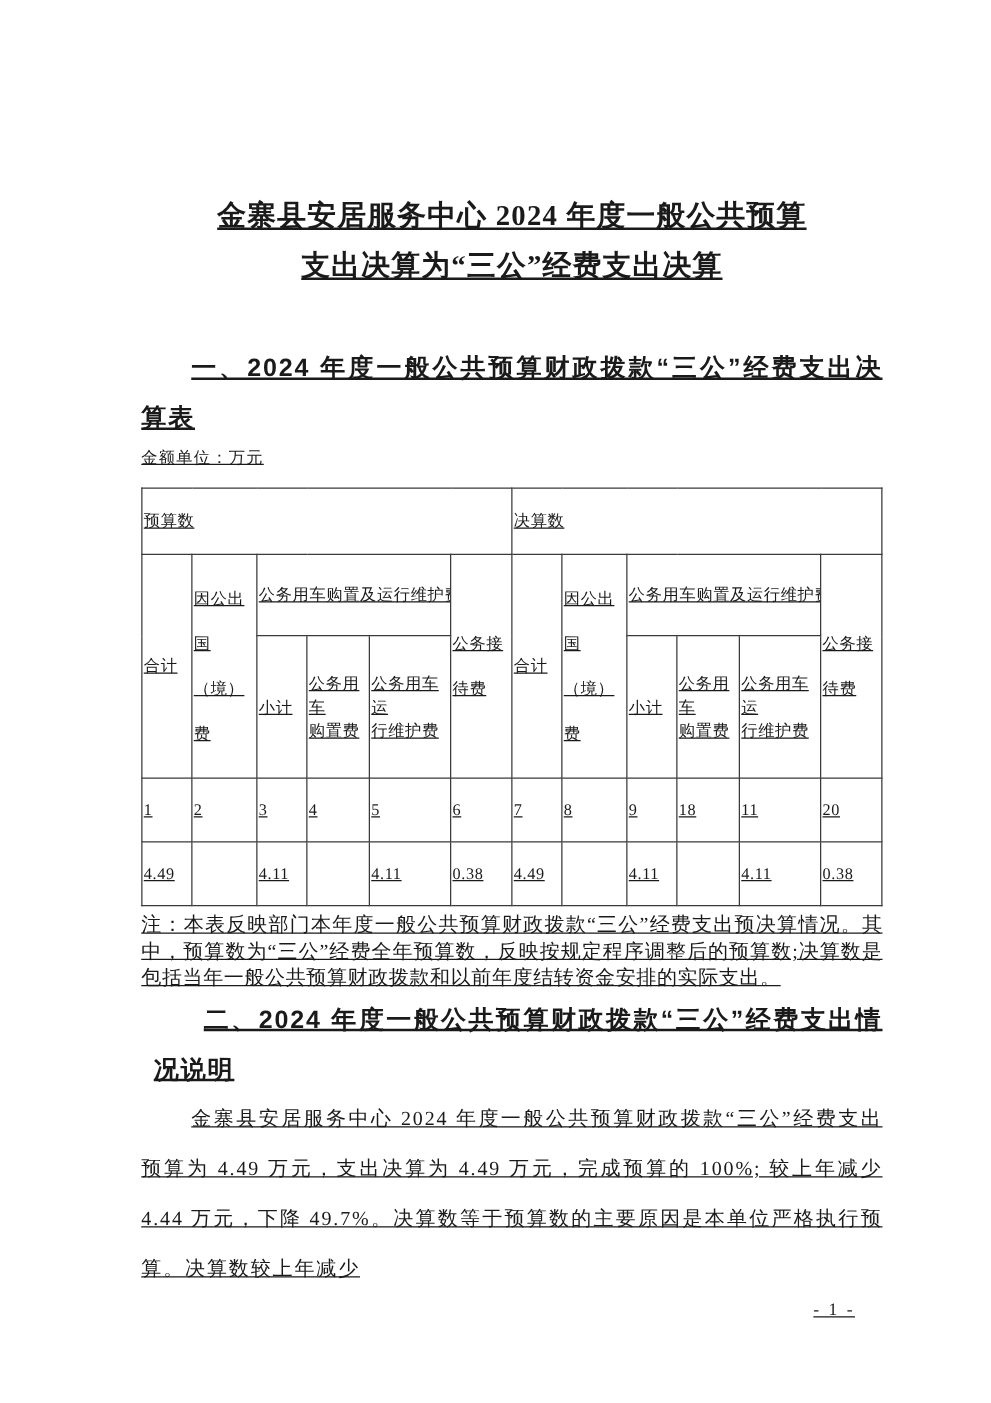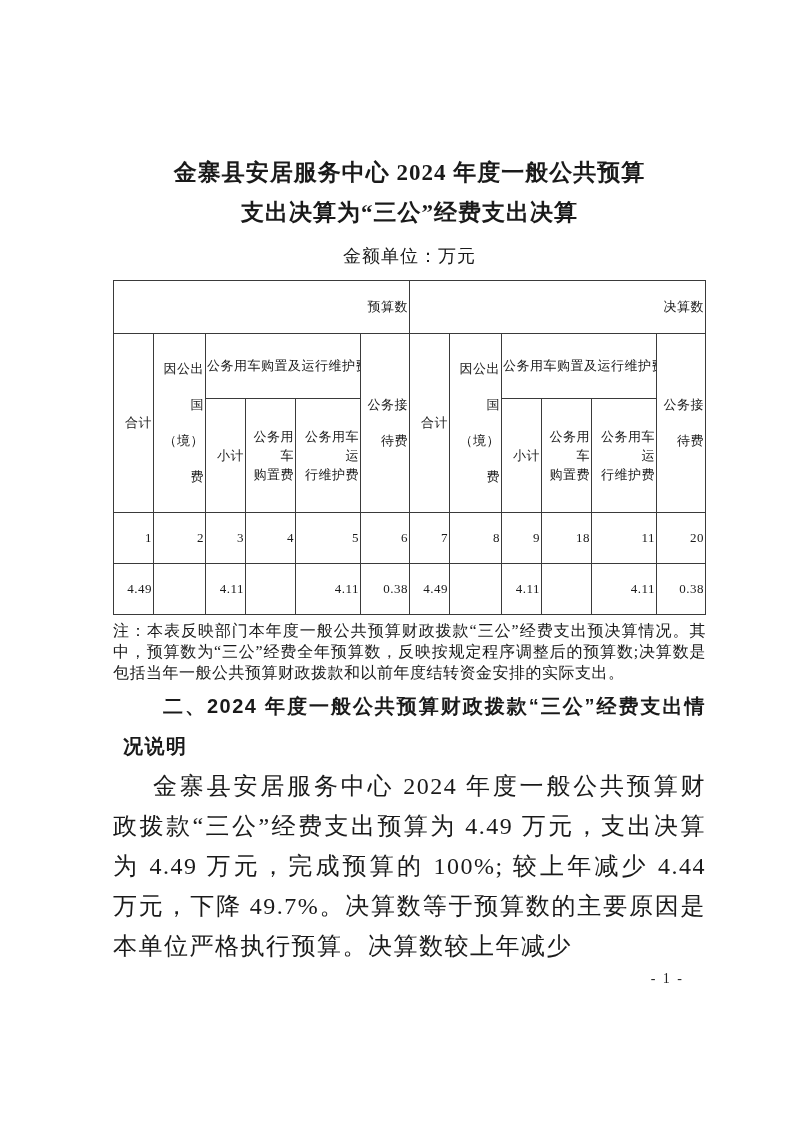--- a/index.html
+++ b/index.html
@@ -6,20 +6,21 @@
   .page {
     position: relative;
     width: 793px;
     height: 1122px;
     background: #ffffff;
     box-sizing: border-box;
     padding: 153px 87px 0 113px;
     font-family: "Liberation Serif", serif;
     color: #1a1a1a;
     overflow: hidden;
+    text-decoration: underline;
   }
   .doc-title {
     margin: 0;
     font-size: 23px;
     font-weight: bold;
     text-align: center;
     line-height: 40px;
     letter-spacing: 1px;
     font-family: "Liberation Serif", serif;
   }
@@ -28,36 +29,35 @@
     font-family: "Liberation Sans", sans-serif;
     font-weight: bold;
     font-size: 20px;
     line-height: 40px;
     letter-spacing: 1.5px;
     text-indent: 40px;
     text-align: justify;
   }
   .heading.first { margin-top: 42px; }
   .unit-note {
-    margin-top: 12px;
-    font-size: 18px;
+    font-size: 13px;
     line-height: 22px;
-    text-align: center;
+    text-align: left;
     letter-spacing: 1px;
   }
   table.sangong {
     border-collapse: collapse;
     table-layout: fixed;
     width: 593px;
     margin-top: 13px;
     font-size: 13px;
   }
   table.sangong td {
     border: 1px solid #3a3a3a;
-    text-align: right;
+    text-align: left;
     vertical-align: middle;
     padding: 17px 1px;
     letter-spacing: 0.5px;
     overflow: hidden;
     margin-top: 40px;
   }
   tr.row-group   { height: 39px; }
   tr.row-head    { height: 40px; }
   tr.row-subhead { height: 79px; }
   tr.row-index   { height: 38px; }
@@ -68,21 +68,21 @@
   .table-note {
     margin: 5px 0 0 0;
     font-size: 16px;
     line-height: 21px;
     letter-spacing: 0.5px;
     text-align: justify;
   }
   .sec2 { margin-top: 3px; margin-left: 10px; }
   .body-para {
     margin: 0;
-    font-size: 24px;
+    font-size: 16px;
     line-height: 40px;
     letter-spacing: 1.5px;
     text-indent: 40px;
     text-align: justify;
   }
   .page-number {
     margin-top: 5px;
     text-align: right;
     padding-right: 22px;
     font-size: 14px;
@@ -93,20 +93,21 @@
 </head>
 <body>
 
 <div class="page">
 
   <h1 class="doc-title">
     <span>金寨县安居服务中心 2024 年度一般公共预算</span><br>
     <span>支出决算为“三公”经费支出决算</span>
   </h1>
 
+  <p class="heading first">一、2024 年度一般公共预算财政拨款“三公”经费支出决算表</p>
 
   <div class="unit-note">金额单位：万元</div>
 
   <table class="sangong">
     <colgroup>
       <col style="width:40px">
         <col style="width:52px">
         <col style="width:40px">
       <col style="width:50px">
         <col style="width:65px">

